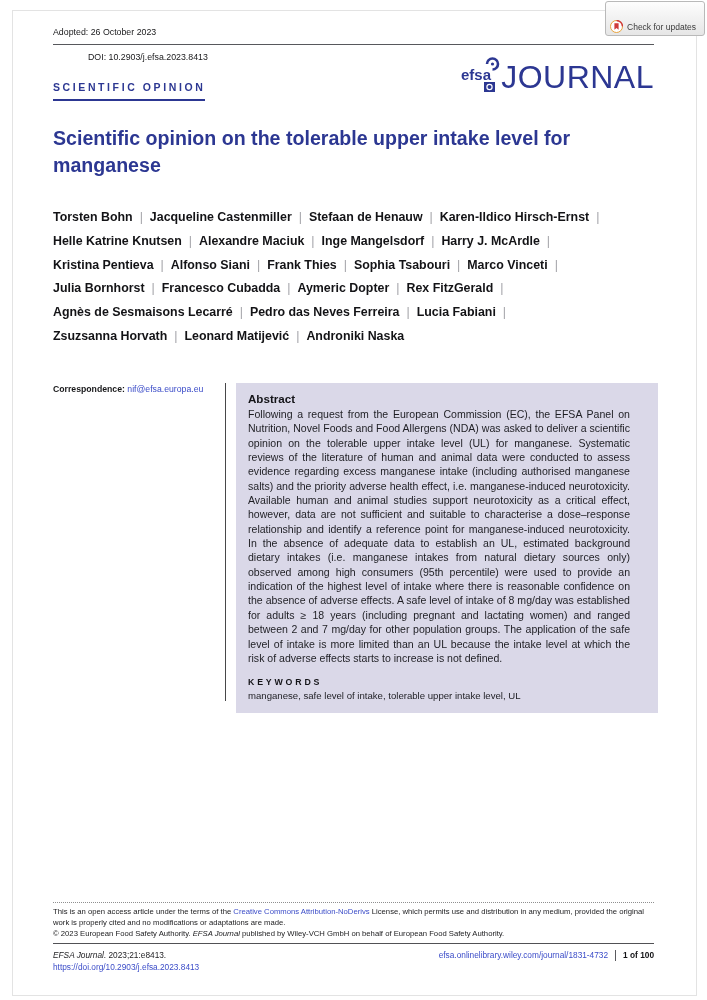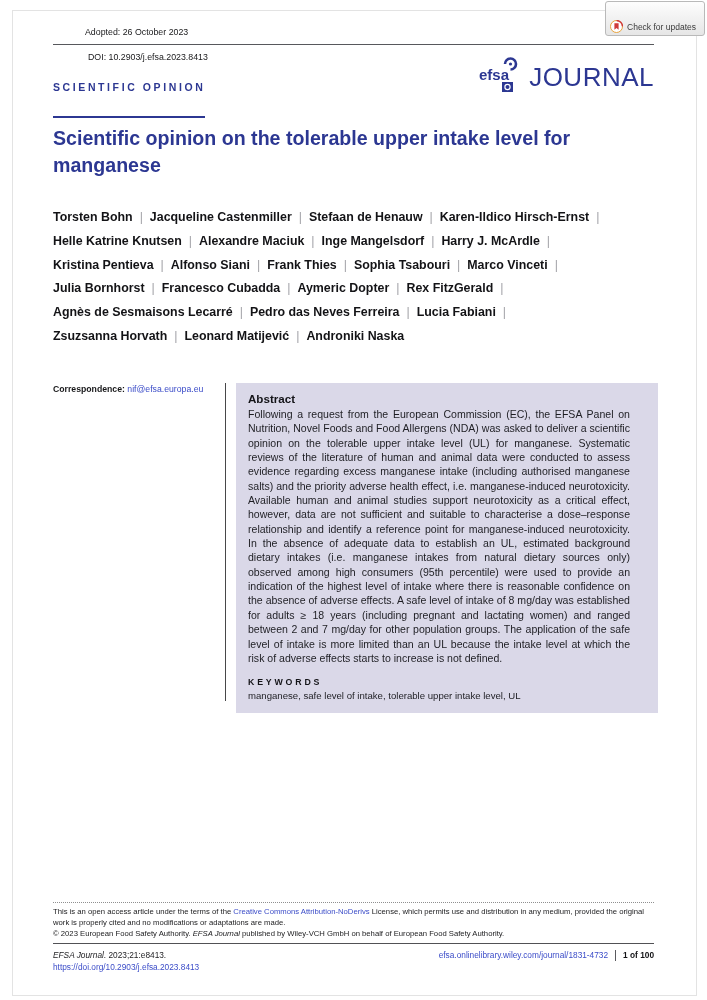--- a/index.html
+++ b/index.html
@@ -27,26 +27,26 @@
   .content{position:absolute;left:53px;width:601px;}
 
   .meta{font-size:8.8px;color:#18181a;}
   #adopted{top:27px;}
   .rule-1{position:absolute;top:44px;left:53px;width:601px;border-top:1.6px solid #57585c;}
   #doi-line{top:52px;padding-left:35px;}
 
   #section-label{
     position:absolute;top:81px;left:53px;
     font-size:10.5px;font-weight:bold;color:var(--navy);letter-spacing:2.6px;
-    padding-bottom:23px;border-bottom:2.5px solid var(--navy);
+    padding-bottom:6px;border-bottom:2.5px solid var(--navy);
   }
 
   
   .logo{position:absolute;top:56px;right:53px;display:flex;align-items:center;}
-  .logo-journal{font-size:26px;color:var(--navy);letter-spacing:0.5px;font-weight:400;margin-left:11px;}
+  .logo-journal{font-size:32px;color:var(--navy);letter-spacing:0.5px;font-weight:400;margin-left:1px;}
 
   
   #page-title{
     position:absolute;top:125px;left:53px;width:575px;
     font-size:19.6px;line-height:27px;font-weight:bold;color:var(--navy);
   }
 
   
   #author-list{position:absolute;top:206px;left:53px;width:601px;font-size:12.4px;font-weight:bold;color:#131316;}
   .author-line{line-height:23.8px;white-space:nowrap;}
@@ -88,21 +88,21 @@
   <span>
     <svg width="13" height="13" viewBox="0 0 13 13">
       <circle cx="6.5" cy="6.5" r="6" fill="#ffffff" stroke="#e8a33d" stroke-width="1"></circle>
       <path d="M6.5 0.5 A6 6 0 0 1 12.5 6.5" fill="none" stroke="#cf3a3a" stroke-width="1.4"></path>
       <path d="M4.4 3.2 h4.2 v6.6 l-2.1 -1.7 l-2.1 1.7 z" fill="#cf3a3a"></path>
     </svg>
   </span>
   <span>Check for updates</span>
 </div>
 
-<div class="content meta" id="adopted" style="position:absolute;margin-left:32px;">Adopted: 26 October 2023</div>
+<div class="content meta" id="adopted" style="position:absolute;">Adopted: 26 October 2023</div>
 <div class="rule-1"></div>
 <div class="content meta" id="doi-line" style="position:absolute;">DOI: 10.2903/j.efsa.2023.8413</div>
 
 <div id="section-label">SCIENTIFIC OPINION</div>
 
 <div class="logo">
   <span>
     <svg width="40" height="38" viewBox="0 0 40 38">
       <path d="M27 8 a5.5 5.5 0 1 1 5.5 5.5" fill="none" stroke="#2c3792" stroke-width="2.6"></path>
       <circle cx="32.5" cy="8" r="1.6" fill="#2c3792"></circle>

